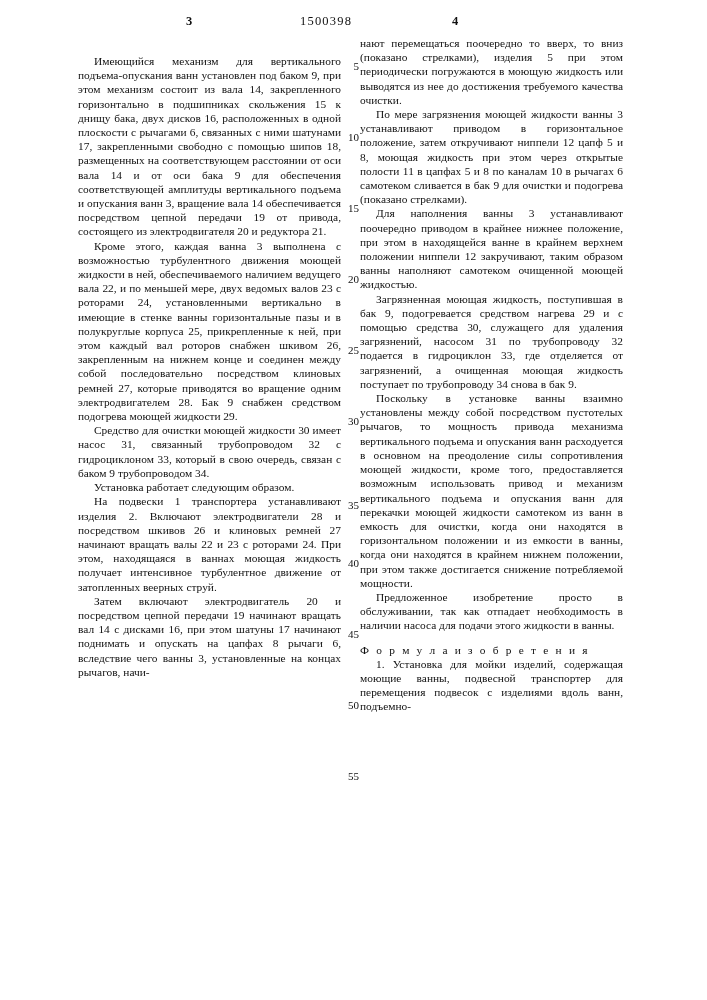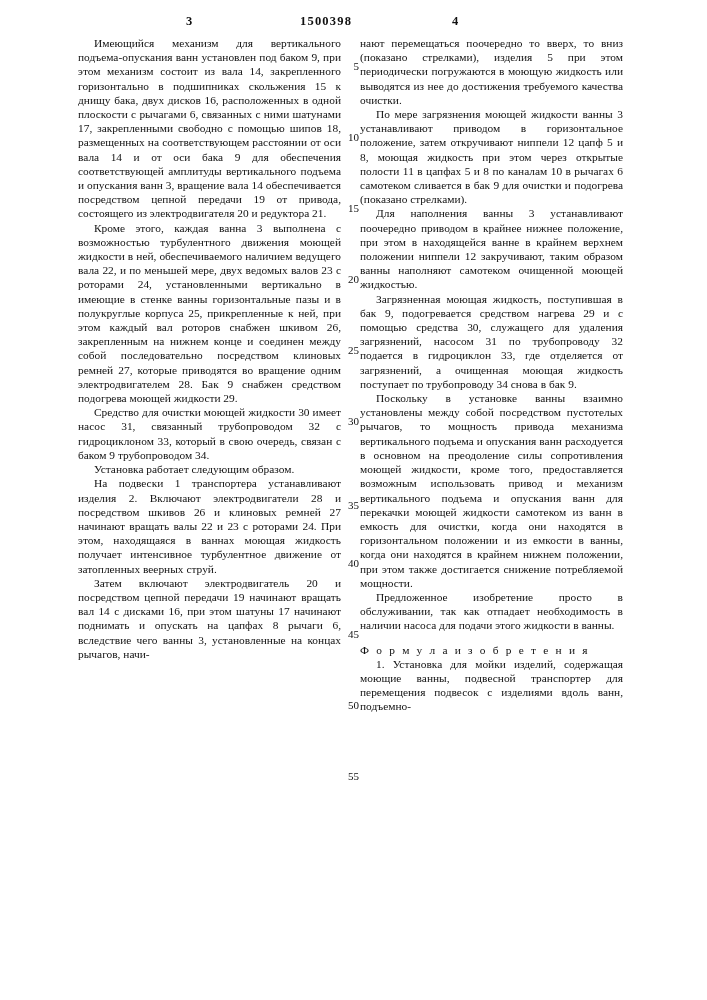--- a/index.html
+++ b/index.html
@@ -29,40 +29,40 @@
   .hdr .col-left {
     position: absolute;
     left: 186px;
     top: 0;
     font-weight: 700;
   }
   .hdr .doc-num {
     position: absolute;
     left: 300px;
     top: 0;
-    font-weight: 700;
+    font-weight: 400;
     letter-spacing: 1.2px;
   }
   .hdr .col-right {
     position: absolute;
     left: 452px;
     top: 0;
     font-weight: 700;
   }
   
   .col {
     position: absolute;
     top: 36px;
     width: 263px;
     font-size: 11.4px;
     line-height: 14.2px;
     text-align: justify;
     text-justify: inter-word;
   }
-  .col.left  { left: 78px; }
+  .col.left  { left: 78px; margin-top: 18px; }
   .col.right { left: 360px; }
   .col p {
     margin: 0;
     text-indent: 16px;
     hyphens: manual;
   }
   .col p.noind { text-indent: 0; }
   .col p.center-head {
     text-indent: 0;
     letter-spacing: 2.2px;

